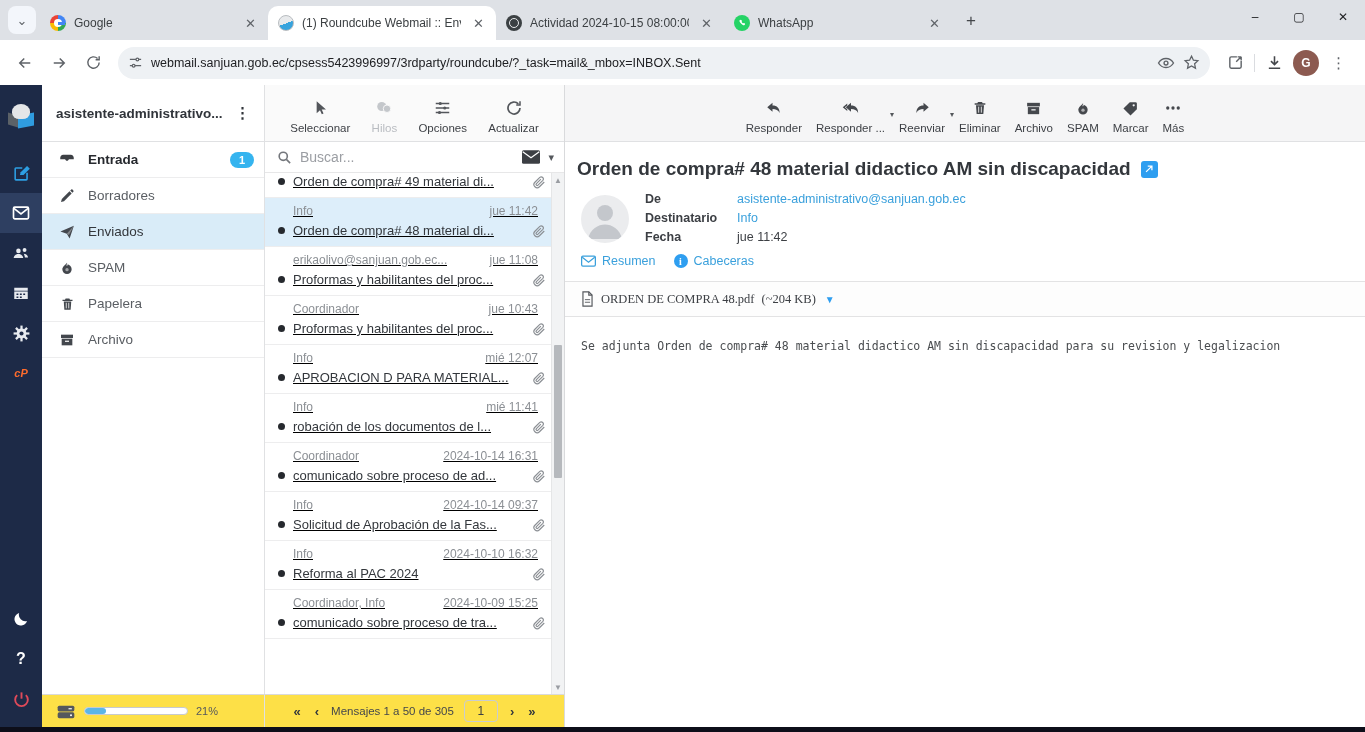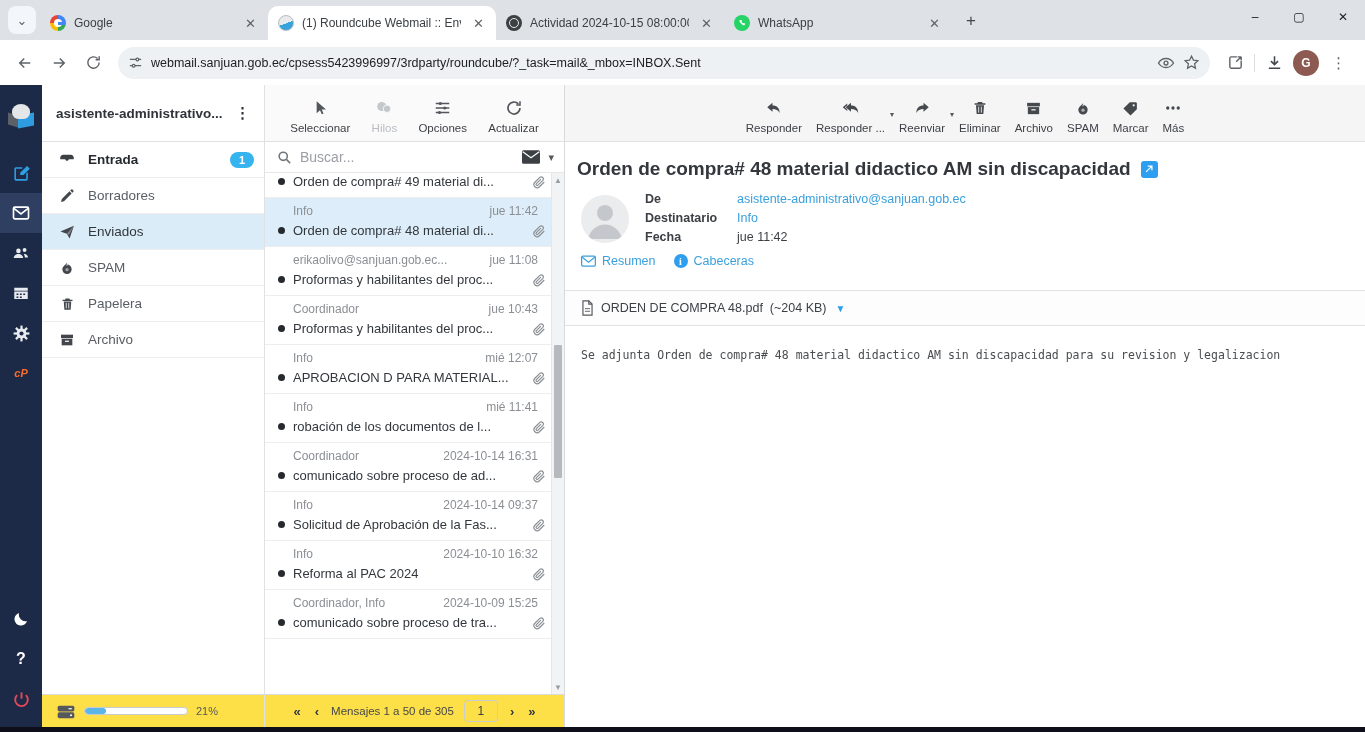--- a/index.html
+++ b/index.html
@@ -70,21 +70,21 @@
   .tbtn.disabled .t-ic { color:#c4c7cb; }
 
   .search-row { height:31px; display:flex; align-items:center; padding:0 10px 0 12px; border-bottom:1px solid #e7e7e8; gap:8px; }
   .search-row input { flex:1; border:none; outline:none; font-size:14px; color:#3c3f44; font-family:"Liberation Sans", sans-serif; background:transparent; }
   .search-row input::placeholder { color:#9b9ea3; }
   .sr-ic { color:#74777c; }
   .sr-env { color:#3c3f44; }
   .sr-caret { color:#55585d; font-size:11px; }
 
   .msg-list { flex:1; overflow:hidden; position:relative; min-height:0; }
-  .msg { padding:3px 26px 4px 12px; border-bottom:1px solid #ededee; }
+  .msg { padding:3px 26px 4px 12px; border-bottom:1px solid #ededee;text-decoration:underline; }
   .msg.selected { background:#ddeefa; }
   .l1 { display:flex; justify-content:space-between; font-size:12px; color:#8b8f94; padding:3px 0 2px 16px; }
   .l1 .sender { white-space:nowrap; overflow:hidden; margin-right:8px; }
   .l1 .date { white-space:nowrap; }
   .l2 { display:flex; align-items:center; gap:8px; font-size:13px; color:#33373c; padding:3px 0 4px; }
   .dot { width:7px; height:7px; border-radius:50%; background:#26292e; flex:0 0 7px; margin-left:1px; }
   .subj { flex:1; white-space:nowrap; overflow:hidden; }
   .clip { color:#8b8f94; flex:0 0 14px; position:absolute; right:18px; }
   .msg { position:relative; }
   .msg.subject-only { padding-top:0; }
@@ -121,21 +121,21 @@
   .hdr-wrap { display:flex; gap:16px; padding:2px 16px 0 16px; }
   .big-avatar { width:48px; height:48px; border-radius:50%; background:#ebecee; overflow:hidden; flex:0 0 48px; margin-top:3px; }
   .hdr-table { display:grid; grid-template-columns:92px auto; row-gap:5px; font-size:12.5px; align-content:start; }
   .hdr-label { font-weight:bold; color:#3c3f44; }
   .hdr-link { color:#3aa0dc; }
   .hdr-plain { color:#3c3f44; }
   .links-row { display:flex; gap:18px; padding:10px 16px 0 16px; font-size:12.5px; }
   .mini-link { display:flex; align-items:center; gap:6px; color:#3aa0dc; }
   .info-ball { width:14px; height:14px; border-radius:50%; background:#2e9ef0; color:#fff; font-size:10px; font-weight:bold; display:flex; align-items:center; justify-content:center; font-family:"Liberation Serif", serif; }
 
-  .attach-strip { margin-top:22px; border-top:1px solid #e3e3e4; border-bottom:1px solid #e3e3e4; padding:9px 16px; display:flex; align-items:center; gap:7px; background:#fdfdfd; }
+  .attach-strip { margin-top:13px; border-top:1px solid #e3e3e4; border-bottom:1px solid #e3e3e4; padding:9px 16px; display:flex; align-items:center; gap:7px; background:#fdfdfd;font-family:Liberation Serif, serif; }
   .attach-name { font-size:12.5px; color:#3c3f44; }
   .attach-size { font-size:12.5px; color:#3c3f44; }
   .attach-caret { color:#2e9ef0; font-size:10px; margin-left:2px; }
   .file-ic { color:#55585d; }
 
   .mail-body { padding:22px 16px; font-family:"DejaVu Sans Mono", monospace; font-size:11.5px; color:#4a4d50; }
 
   .taskbar-sliver { height:5px; background:#0d0e19; }
 </style>
 </head>

